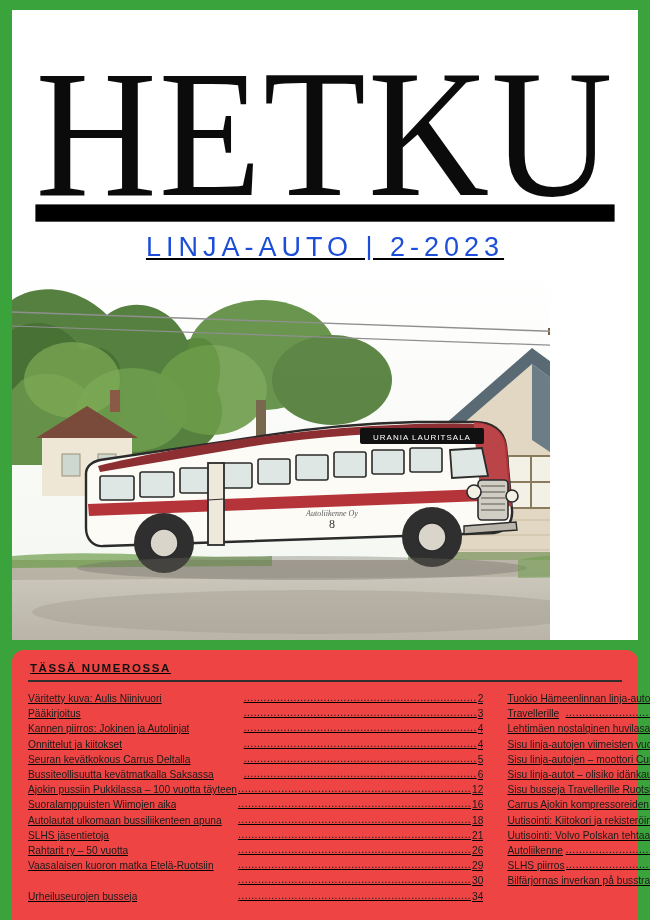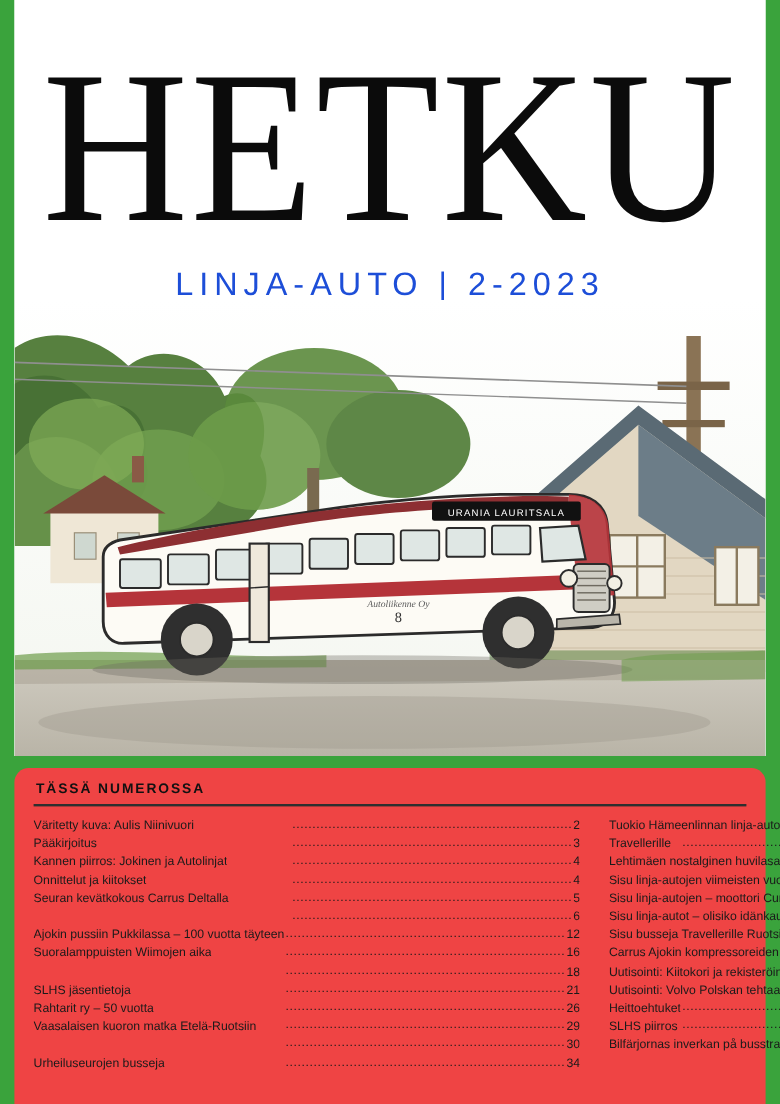--- a/index.html
+++ b/index.html
@@ -6,21 +6,22 @@
   html, body {
     width: 650px; height: 920px;
     background: #3aa33c;
     font-family: "Liberation Sans", sans-serif;
     overflow: hidden;
   }
   .page {
     position: relative;
     width: 650px; height: 920px;
     background: #3aa33c;
-    padding: 0 12px 12px 12px;
+    padding: 10px 12px 12px 12px;
+    text-decoration: underline;
   }
   .cover {
     position: relative;
     width: 626px;
     height: 630px;
     background: #ffffff;
     overflow: hidden;
   }
   
   .masthead {
@@ -44,23 +45,23 @@
     margin-top: 24px;
     font-size: 27px;
     letter-spacing: 5px;
     color: #1d4ed8;
     font-weight: 500;
   }
   
   .illus {
     position: absolute;
     top: 250px; left: 0;
-    width: 626px; height: 380px;
-    overflow: hidden;
-    background: #e5e5e5;
+    width: 538px; height: 380px;
+    overflow: hidden;
+    background: #ef4444;
   }
   .illus svg { display: block; }
   
   .contents {
     position: relative;
     margin-top: 10px;
     width: 626px;
     height: 334px;
     background: #ef4444;
     padding: 12px 16px 10px 16px;
@@ -285,34 +286,36 @@
             <span class="toc-title">Onnittelut ja kiitokset</span>
             <span class="toc-dots">......................................................................</span>
             <span class="toc-page">4</span>
           </div>
         <div class="toc-row">
             <span class="toc-title">Seuran kevätkokous Carrus Deltalla</span>
             <span class="toc-dots">......................................................................</span>
             <span class="toc-page">5</span>
           </div>
         <div class="toc-row">
+            <span class="toc-title">Bussiteollisuutta kevätmatkalla Saksassa</span>
             <span class="toc-dots">......................................................................</span>
             <span class="toc-page">6</span>
           </div>
         <div class="toc-row">
             <span class="toc-title">Ajokin pussiin Pukkilassa – 100 vuotta täyteen</span>
             <span class="toc-dots">......................................................................</span>
             <span class="toc-page">12</span>
           </div>
         <div class="toc-row">
             <span class="toc-title">Suoralamppuisten Wiimojen aika</span>
             <span class="toc-dots">......................................................................</span>
             <span class="toc-page">16</span>
           </div>
         <div class="toc-row">
+            <span class="toc-title">Autolautat ulkomaan bussiliikenteen apuna</span>
             <span class="toc-dots">......................................................................</span>
             <span class="toc-page">18</span>
           </div>
         <div class="toc-row">
             <span class="toc-title">SLHS jäsentietoja</span>
             <span class="toc-dots">......................................................................</span>
             <span class="toc-page">21</span>
           </div>
         <div class="toc-row">
             <span class="toc-title">Rahtarit ry – 50 vuotta</span>
@@ -360,21 +363,21 @@
         <div class="toc-row">
             <span class="toc-title">Carrus Ajokin kompressoreiden asennus</span>
           </div>
         <div class="toc-row">
             <span class="toc-title">Uutisointi: Kiitokori ja rekisteröintitilasto</span>
           </div>
         <div class="toc-row">
             <span class="toc-title">Uutisointi: Volvo Polskan tehtaan sulkeminen</span>
           </div>
         <div class="toc-row">
-            <span class="toc-title">Heittoehtuket</span>
+            <span class="toc-title">Autoliikenne</span>
             <span class="toc-dots">......................................................................</span>
           </div>
         <div class="toc-row">
             <span class="toc-title">SLHS piirros</span>
             <span class="toc-dots">......................................................................</span>
           </div>
         <div class="toc-row">
             <span class="toc-title">Bilfärjornas inverkan på busstrafiken</span>
           </div>
       </div>

